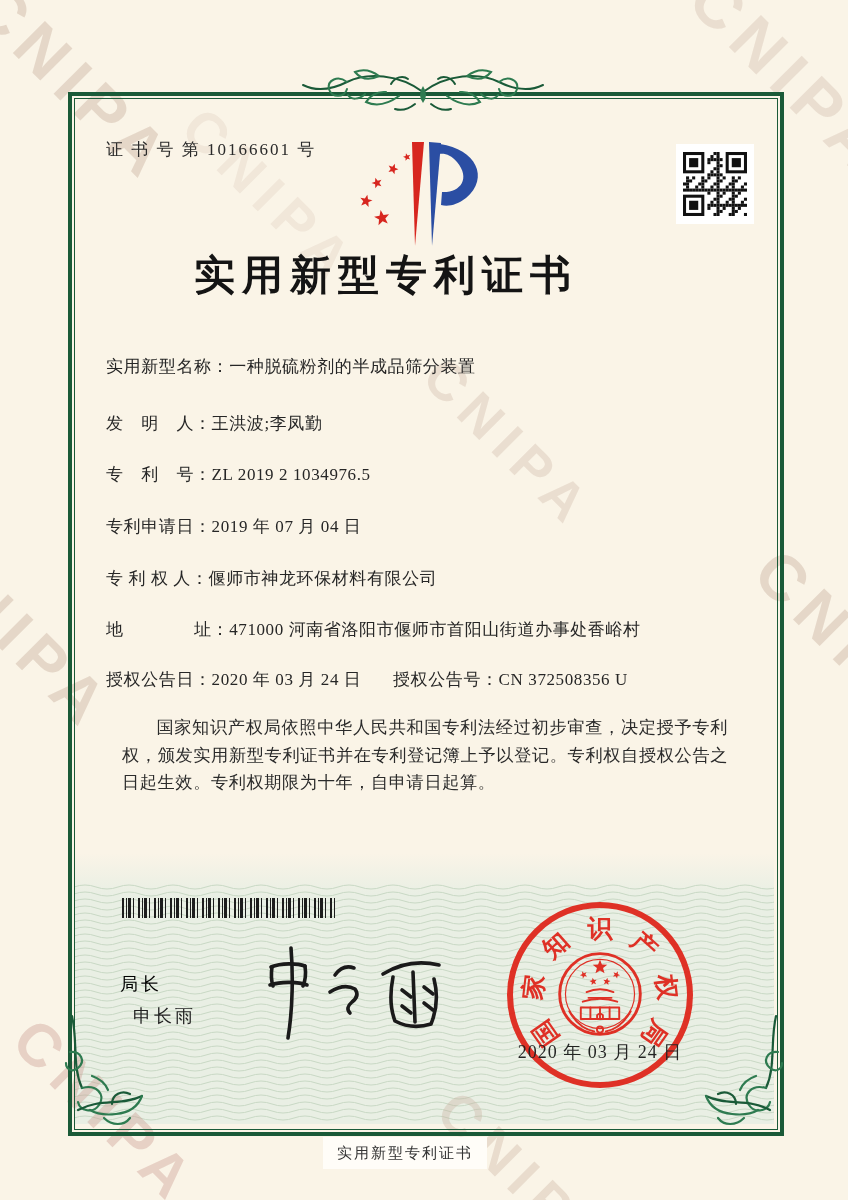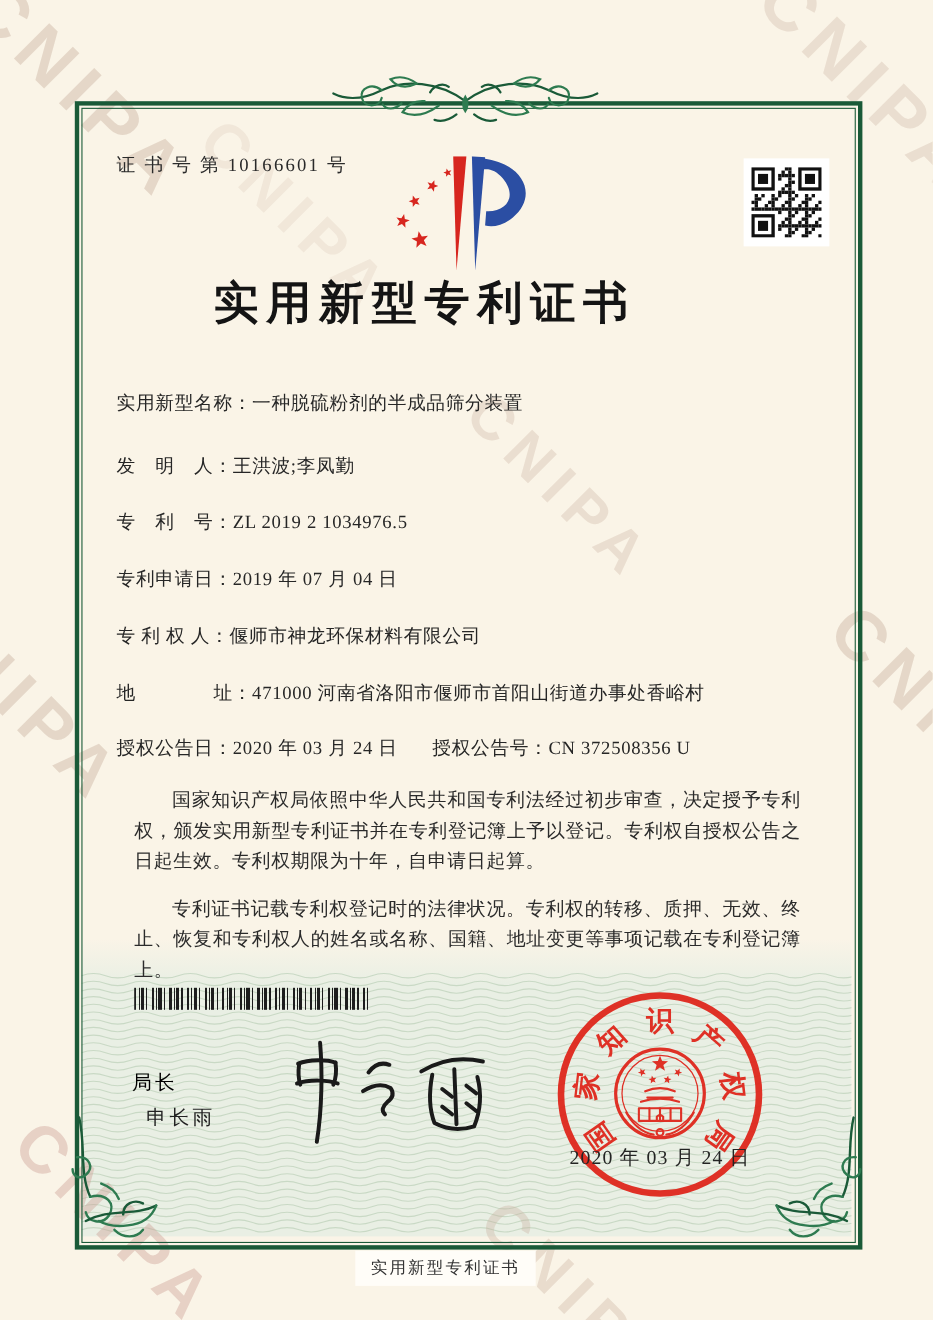--- a/index.html
+++ b/index.html
@@ -327,21 +327,20 @@
   <div class="field-row" style="top:618px">
     <span class="flabel">地　　　　址：</span><span class="fvalue">471000 河南省洛阳市偃师市首阳山街道办事处香峪村</span>
   </div>
   <div class="field-row" style="top:668px">
     <span class="flabel">授权公告日：</span><span class="fvalue">2020 年 03 月 24 日</span>
     <span class="flabel2"><span>授权公告号：</span><span>CN 372508356 U</span></span>
   </div>
 
   <div class="paras">
     <p>国家知识产权局依照中华人民共和国专利法经过初步审查，决定授予专利权，颁发实用新型专利证书并在专利登记簿上予以登记。专利权自授权公告之日起生效。专利权期限为十年，自申请日起算。</p>
-    <p>专利证书记载专利权登记时的法律状况。专利权的转移、质押、无效、终止、恢复和专利权人的姓名或名称、国籍、地址变更等事项记载在专利登记簿上。</p>
   </div>
 
   <div class="barcode"></div>
 
   <div class="director-label">局长</div>
   <div class="director-name">申长雨</div>
 
   <svg class="signature" width="215" height="100" viewBox="0 0 215 100">
     <g fill="none" stroke="#1a1a1a" stroke-width="3.6" stroke-linecap="round" stroke-linejoin="round">
       <path d="M36,6 C38,30 38,66 33,96"></path>

